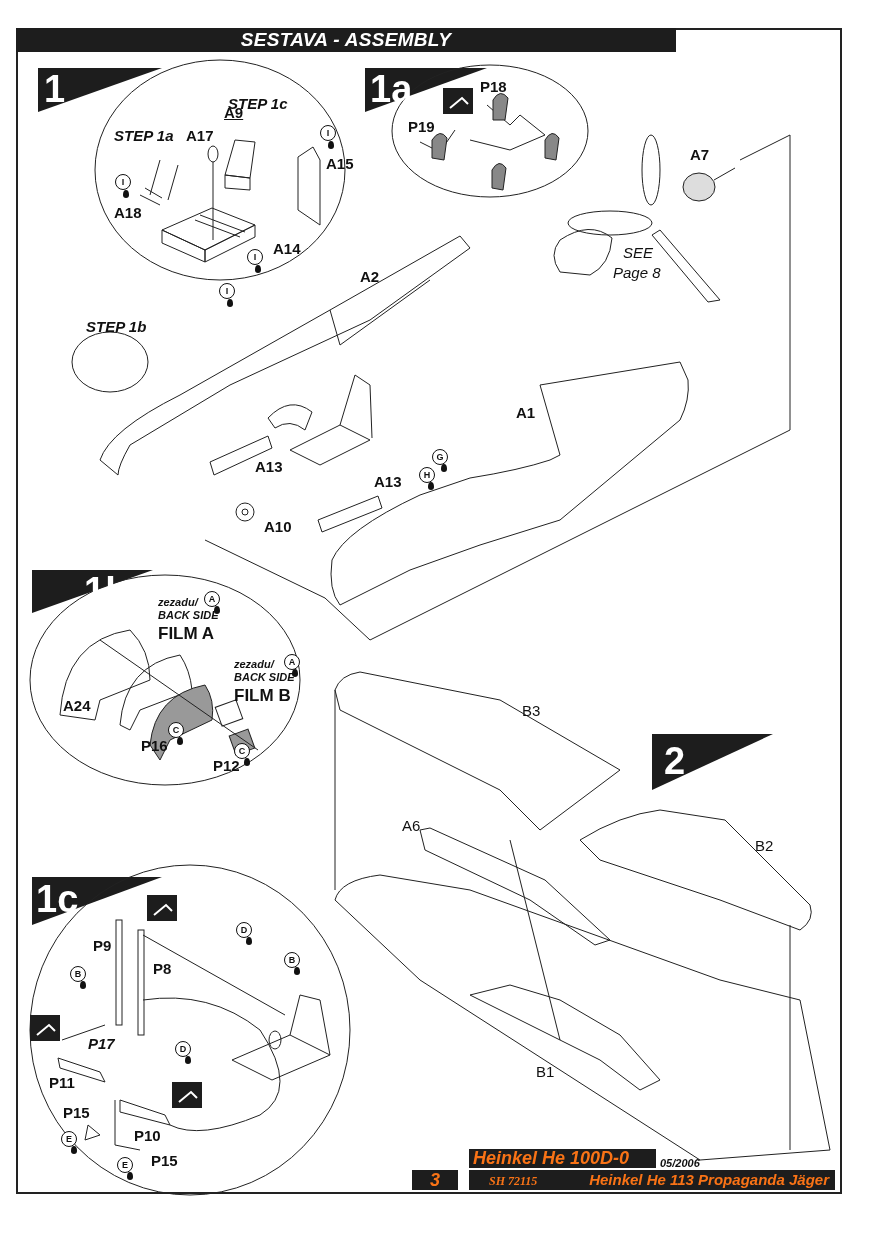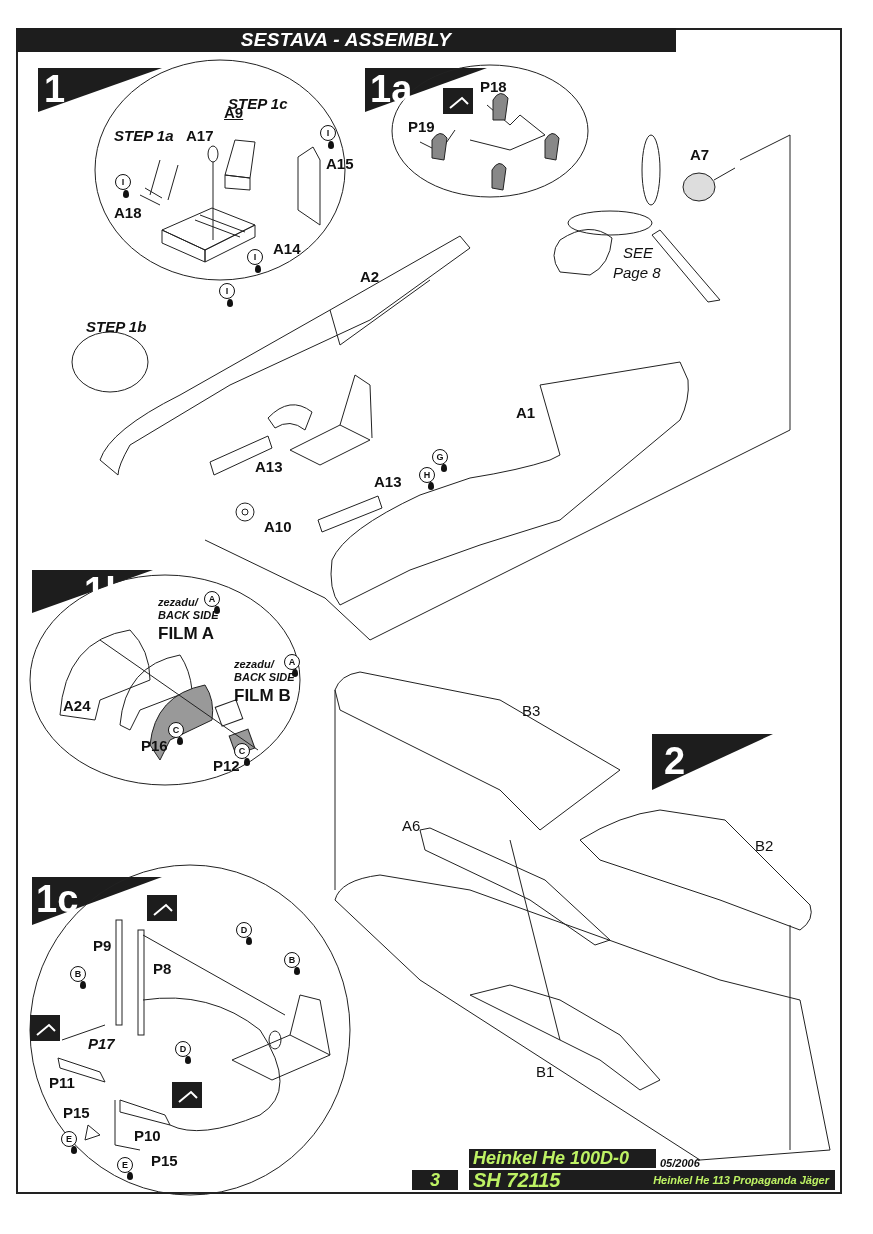--- a/index.html
+++ b/index.html
@@ -7,21 +7,21 @@
   .page-frame{position:absolute;left:16px;top:28px;width:826px;height:1166px;border:2px solid #222;box-sizing:border-box;}
   .header-bar{position:absolute;left:16px;top:28px;width:660px;height:24px;background:#1d1d1d;display:flex;align-items:center;justify-content:center;}
   .header-title{color:#fff;font-style:italic;font-weight:bold;font-size:19px;letter-spacing:0.3px;}
   svg.art{position:absolute;left:0;top:0;width:873px;height:1234px;}
   .lbl{position:absolute;font-family:"Liberation Sans",sans-serif;font-weight:bold;font-size:15px;color:#111;white-space:nowrap;}
   .lbl.it{font-style:italic;}
   .lbl.small{font-size:11px;}
   .lbl.big{font-size:17px;}
   .lbl.light{font-weight:normal;}
   .step-num{position:absolute;color:#fff;font-weight:bold;font-size:38px;line-height:1;}
-  .footer-box{position:absolute;background:#1d1d1d;color:#bef264;font-style:italic;font-weight:bold;}
+  .footer-box{position:absolute;background:#1d1d1d;color:#f97316;font-style:italic;font-weight:bold;}
   .paint{position:absolute;width:14px;height:14px;border:1px solid #111;border-radius:50%;font-size:9px;font-weight:bold;text-align:center;line-height:14px;background:#fff;}
   .drop{position:absolute;width:6px;height:8px;background:#111;border-radius:50% 50% 50% 50% / 60% 60% 40% 40%;}
 </style>
 </head>
 <body>
 
 <div class="page-frame"></div>
 <div class="header-bar">
   <span class="header-title">SESTAVA - ASSEMBLY</span>
 </div>
@@ -208,15 +208,15 @@
 <div class="drop" style="left:127px;top:1172px;"></div>
 
 <div class="footer-box" style="left:469px;top:1149px;width:183px;height:19px;font-size:18px;line-height:19px;padding-left:4px;">
   <span>Heinkel He 100D-0</span>
 </div>
 <div class="lbl it small" style="left:660px;top:1157px;">05/2006</div>
 <div class="footer-box" style="left:412px;top:1170px;width:46px;height:20px;font-size:18px;line-height:20px;text-align:center;">
   <span>3</span>
 </div>
 <div class="footer-box" style="left:469px;top:1170px;width:366px;height:20px;line-height:20px;">
-  <span style="font-size:20px;padding-left:4px;">SH 72115</span>
-  <span style="position:absolute;right:6px;top:0;font-size:11px;margin-left:47px;">Heinkel He 113 Propaganda Jäger</span>
+  <span style="font-size:12px;padding-left:20px;font-family:Liberation Serif, serif;">SH 72115</span>
+  <span style="position:absolute;right:6px;top:0;font-size:15px;margin-left:47px;">Heinkel He 113 Propaganda Jäger</span>
 </div>
 
 </body></html>

